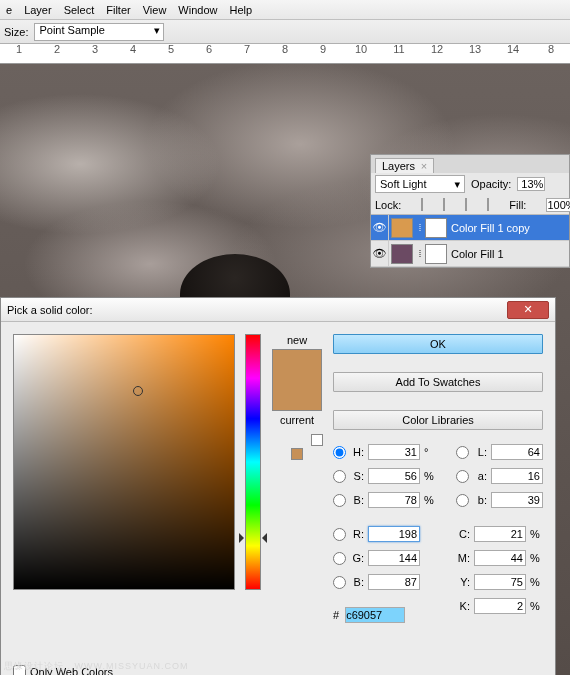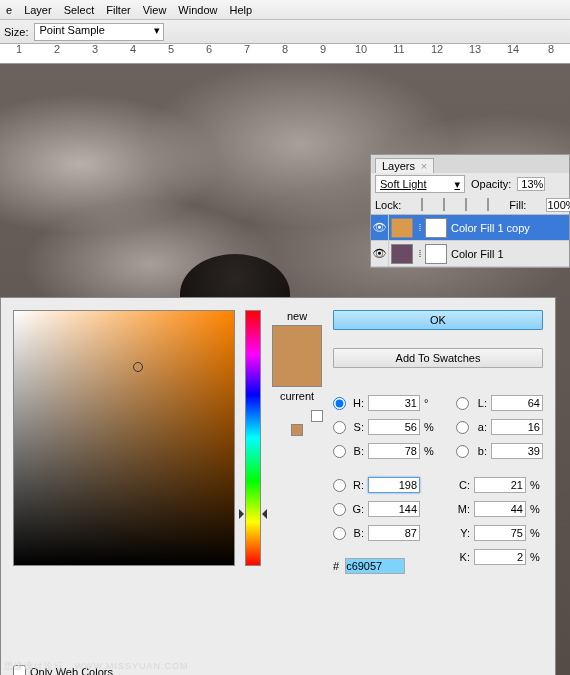--- a/index.html
+++ b/index.html
@@ -19,21 +19,21 @@
     radial-gradient(ellipse 240px 110px at 400px 190px, #8d837f 0%, transparent 70%),
     linear-gradient(#6b625e, #554c48);
   }
   .head { position: absolute; top: 190px; left: 180px; width: 110px; height: 80px; background: radial-gradient(ellipse at 50% 30%, #2a2522 0%, #1a1614 60%, #0e0b09 100%); border-radius: 50% 50% 40% 40%; }
   
   .layers { position: absolute; top: 90px; right: 0; width: 200px; background: #e6e6e6; border: 1px solid #999; }
   .layers .tabrow { height: 18px; background: #d8d8d8; display: flex; align-items: flex-end; padding-left: 4px; }
   .layers .tab { background: #efefef; border: 1px solid #aaa; border-bottom: none; padding: 1px 6px; font-size: 10px; }
   .layers .tab .x { margin-left: 3px; color: #999; }
   .layers .row1 { display: flex; align-items: center; height: 22px; padding: 0 4px; gap: 6px; background: #e8e8e8; }
-  .layers .blend { width: 90px; height: 17px; border: 1px solid #aaa; background: #fff; padding: 8px 4px; display:flex; align-items:center; justify-content:space-between;text-decoration:underline;}
+  .layers .blend { width: 90px; height: 17px; border: 1px solid #aaa; background: #fff; padding: 8px 4px; display:flex; align-items:center; justify-content:space-between;}
   .layers .opac input { width: 28px; height: 14px; border: 1px solid #aaa; text-align:right; padding-right:1px; }
   .layers .row2 { display: flex; align-items: center; height: 20px; padding: 0 4px; gap: 20px; background: #e8e8e8; border-bottom: 1px solid #bbb;}
   .icon-sq { width: 13px; height: 13px; border: 1px solid #999; background: #fff; display:inline-block;}
   .layer-entry { display: flex; align-items: center; height: 26px; border-bottom: 1px solid #ccc; }
   .layer-entry.sel { background: #3a7ad9; color: #fff; }
   .eye { width: 18px; height: 100%; display: flex; align-items: center; justify-content: center; border-right: 1px solid #ccc; }
   .thumb { width: 22px; height: 20px; border: 1px solid #888; margin: 0 2px; }
   .link { width: 10px; font-size: 9px; text-align:center;}
   .mask { width: 22px; height: 20px; background: #fff; border: 1px solid #888; margin-right: 4px;}
   
@@ -186,20 +186,26 @@
           <span>👁</span>
         </div>
       <div class="thumb" style="background:#6b4a63"></div>
       <div class="link">⁞</div>
       <div class="mask"></div>
       <span>Color Fill 1</span>
     </div>
   </div>
 
   <div class="dialog">
+    <div class="titlebar">
+      <span>Pick a solid color:</span>
+      <div class="closebtn">
+          <span>✕</span>
+        </div>
+    </div>
     <div class="dlgbody">
       <div class="gradbox">
         <div class="marker" style="left:54%;top:20%"></div>
       </div>
       <div class="huecol"></div>
       <div class="midcol">
         <span>new</span>
         <div class="swbox">
           <div class="swatch" style="background:#c69057"></div>
           <div class="swatch" style="background:#c69057"></div>
@@ -212,20 +218,23 @@
       </div>
       <div class="rightcol">
         <div class="btn ok">
             <span>OK</span>
           </div>
         <div style="height:8px"></div>
         <div class="btn gr">
             <span>Add To Swatches</span>
           </div>
         <div style="height:8px"></div>
+        <div class="btn gr">
+            <span>Color Libraries</span>
+          </div>
 
         <div class="fields">
           <div class="fcol">
             <div class="frow">
                 <input type="radio" checked="" style="">
                 <span class="lbl">H:</span>
                 <input class="val" value="31" style="">
                 <span class="unit">°</span>
               </div>
             <div class="frow">

